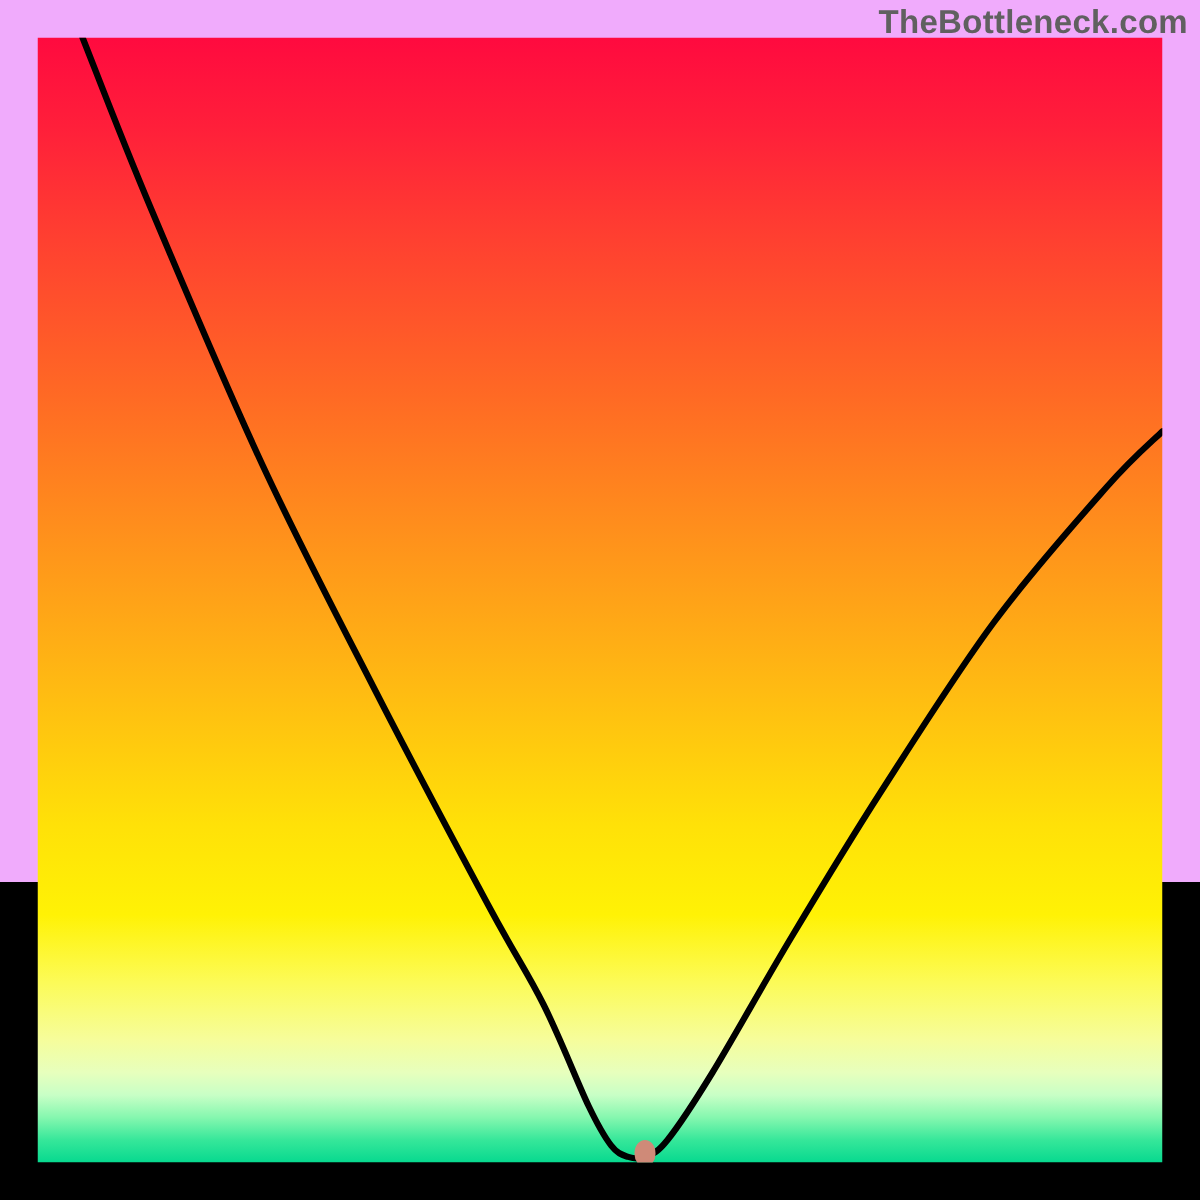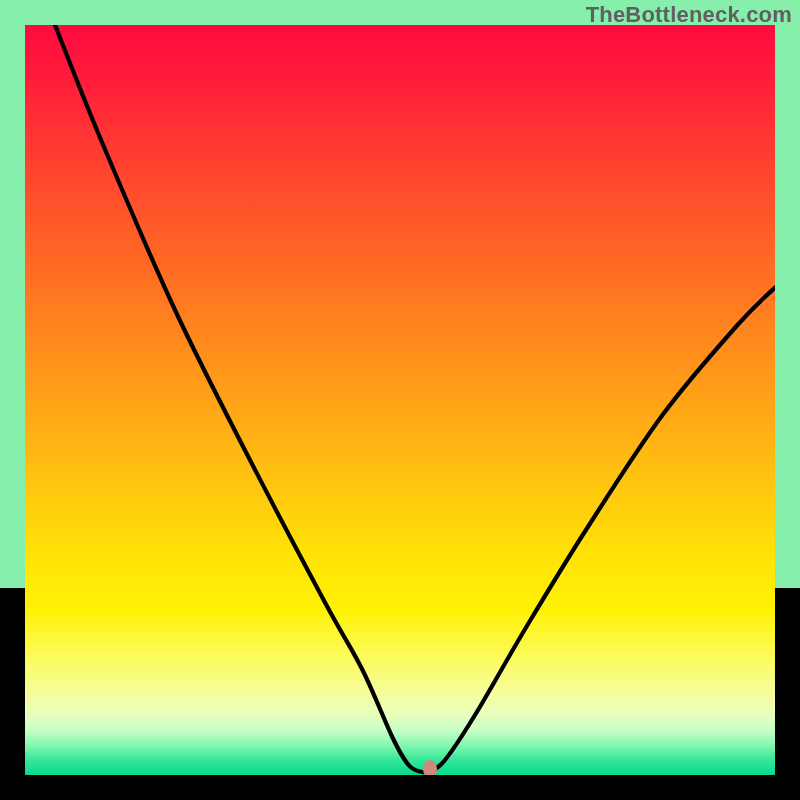--- a/index.html
+++ b/index.html
@@ -8,21 +8,21 @@
     width: 800px;
     height: 800px;
     background: #000;
     font-family: Arial, Helvetica, sans-serif;
     overflow: hidden;
   }
   .frame {
     position: relative;
     width: 800px;
     height: 588px;
-    background: #86efac;
+    background: #f0abfc;
   }
   .attribution {
     position: absolute;
     top: 2px;
     right: 8px;
     color: #606060;
     font-size: 22px;
     font-weight: 600;
     letter-spacing: 0.2px;
     z-index: 20;

